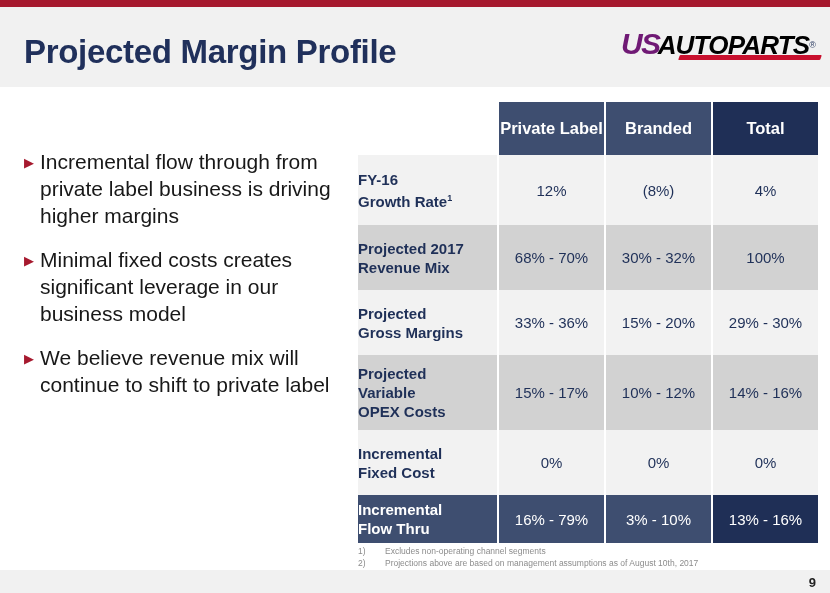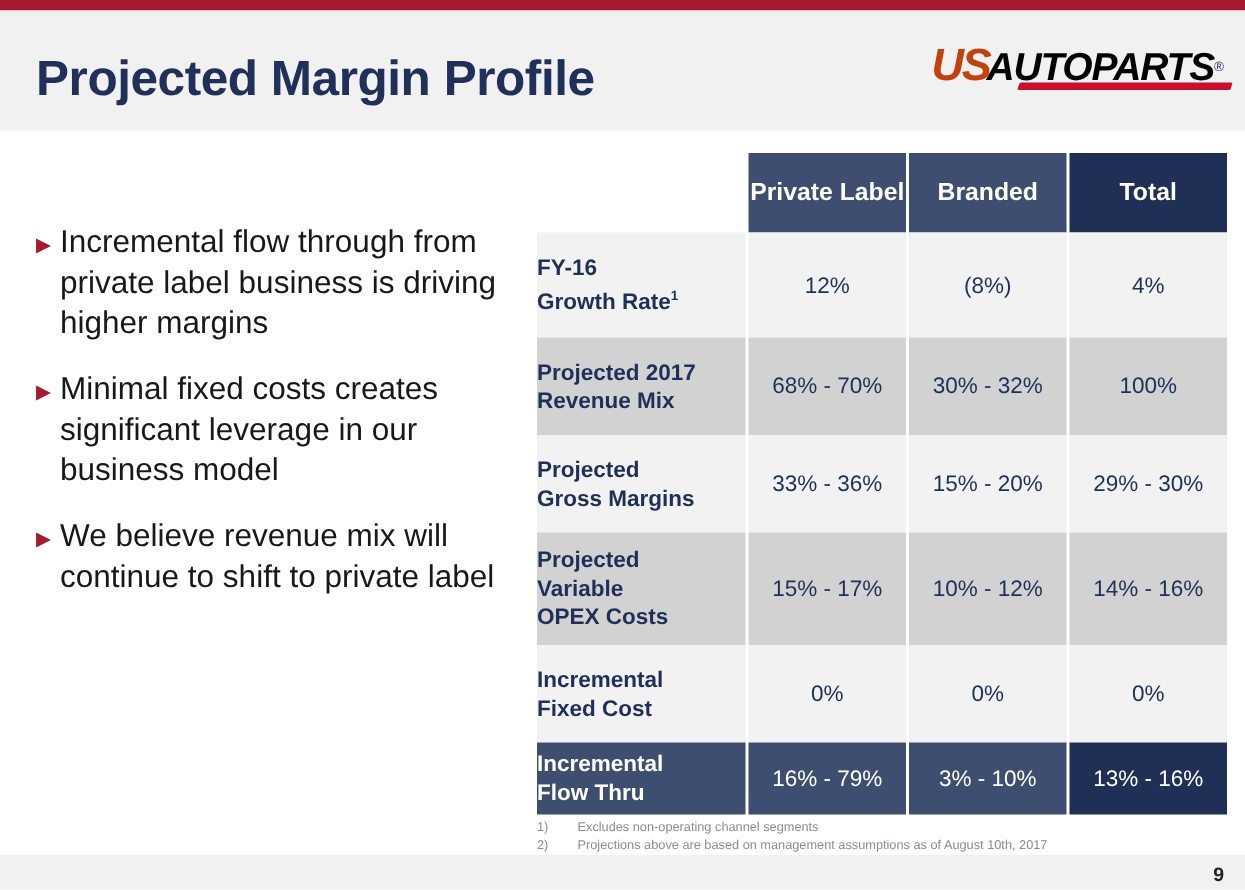--- a/index.html
+++ b/index.html
@@ -50,21 +50,21 @@
     position: relative;
     display: inline-block;
     height: 30px;
     line-height: 30px;
     white-space: nowrap;
   }
   #logo-us {
     font-size: 30px;
     font-weight: bold;
     font-style: italic;
-    color: #c2410c;
+    color: #701a75;
     letter-spacing: -1.5px;
   }
   #logo-autoparts {
     font-size: 26px;
     font-weight: bold;
     font-style: italic;
     color: #000000;
     letter-spacing: -0.8px;
     margin-left: -2px;
   }

